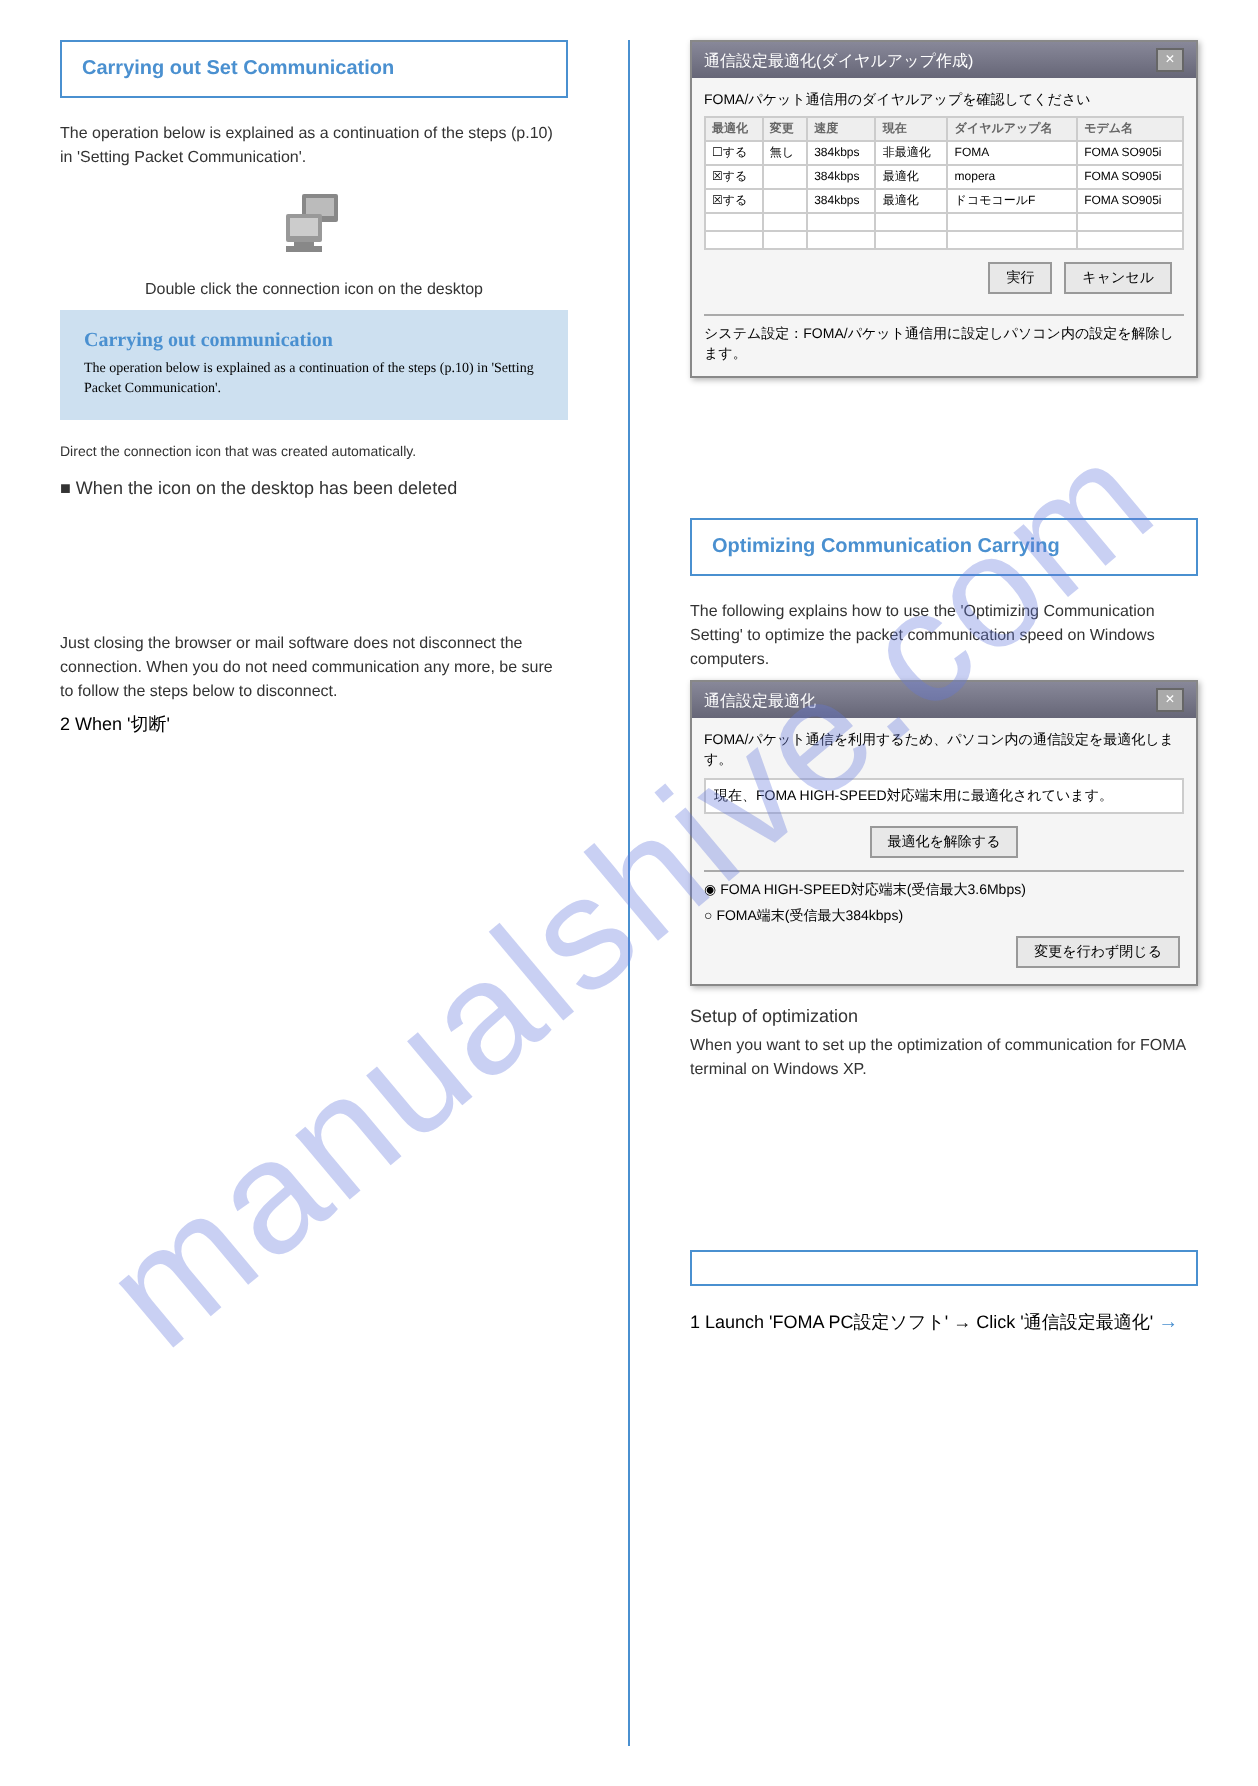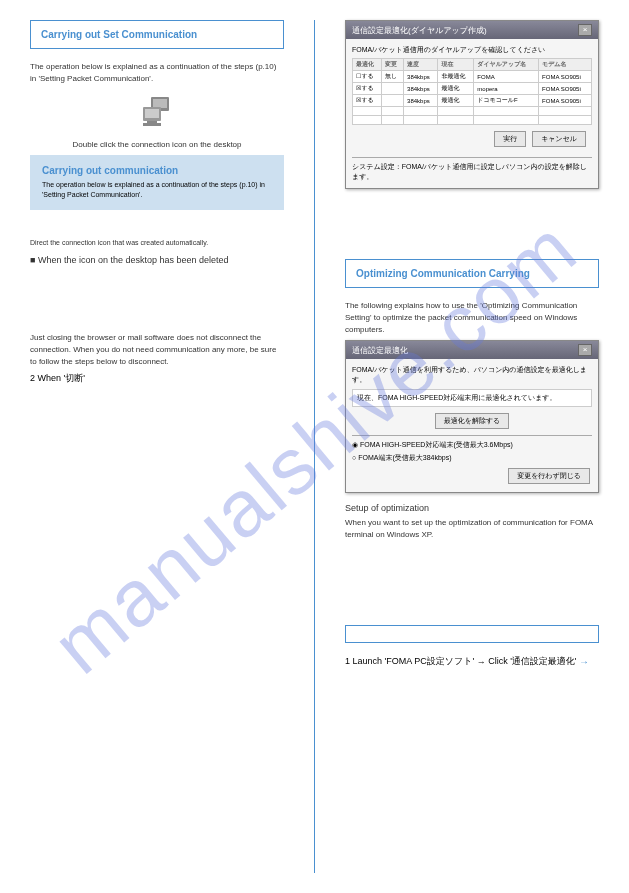--- a/index.html
+++ b/index.html
@@ -41,21 +41,22 @@
   }
   .box-blue {
     border: 1px solid #4a90d0;
     padding: 8px 10px;
     margin-bottom: 12px;
   }
   .box-filled {
     background: #cde0f0;
     border: none;
     padding: 10px 12px;
-    margin-bottom: 28px;
+    margin-bottom: 12px;
+    font-family: Liberation Serif, serif;
   }
   .text-blue { color: #4a90d0; font-weight: bold; font-size: 10px; }
   .text-body { color: #333; font-size: 8px; line-height: 1.5; margin: 4px 0; }
   .text-small { font-size: 7px; line-height: 1.4; }
   .icon-block {
     width: 40px;
     height: 38px;
     margin: 10px auto 6px;
     display: block;
   }

